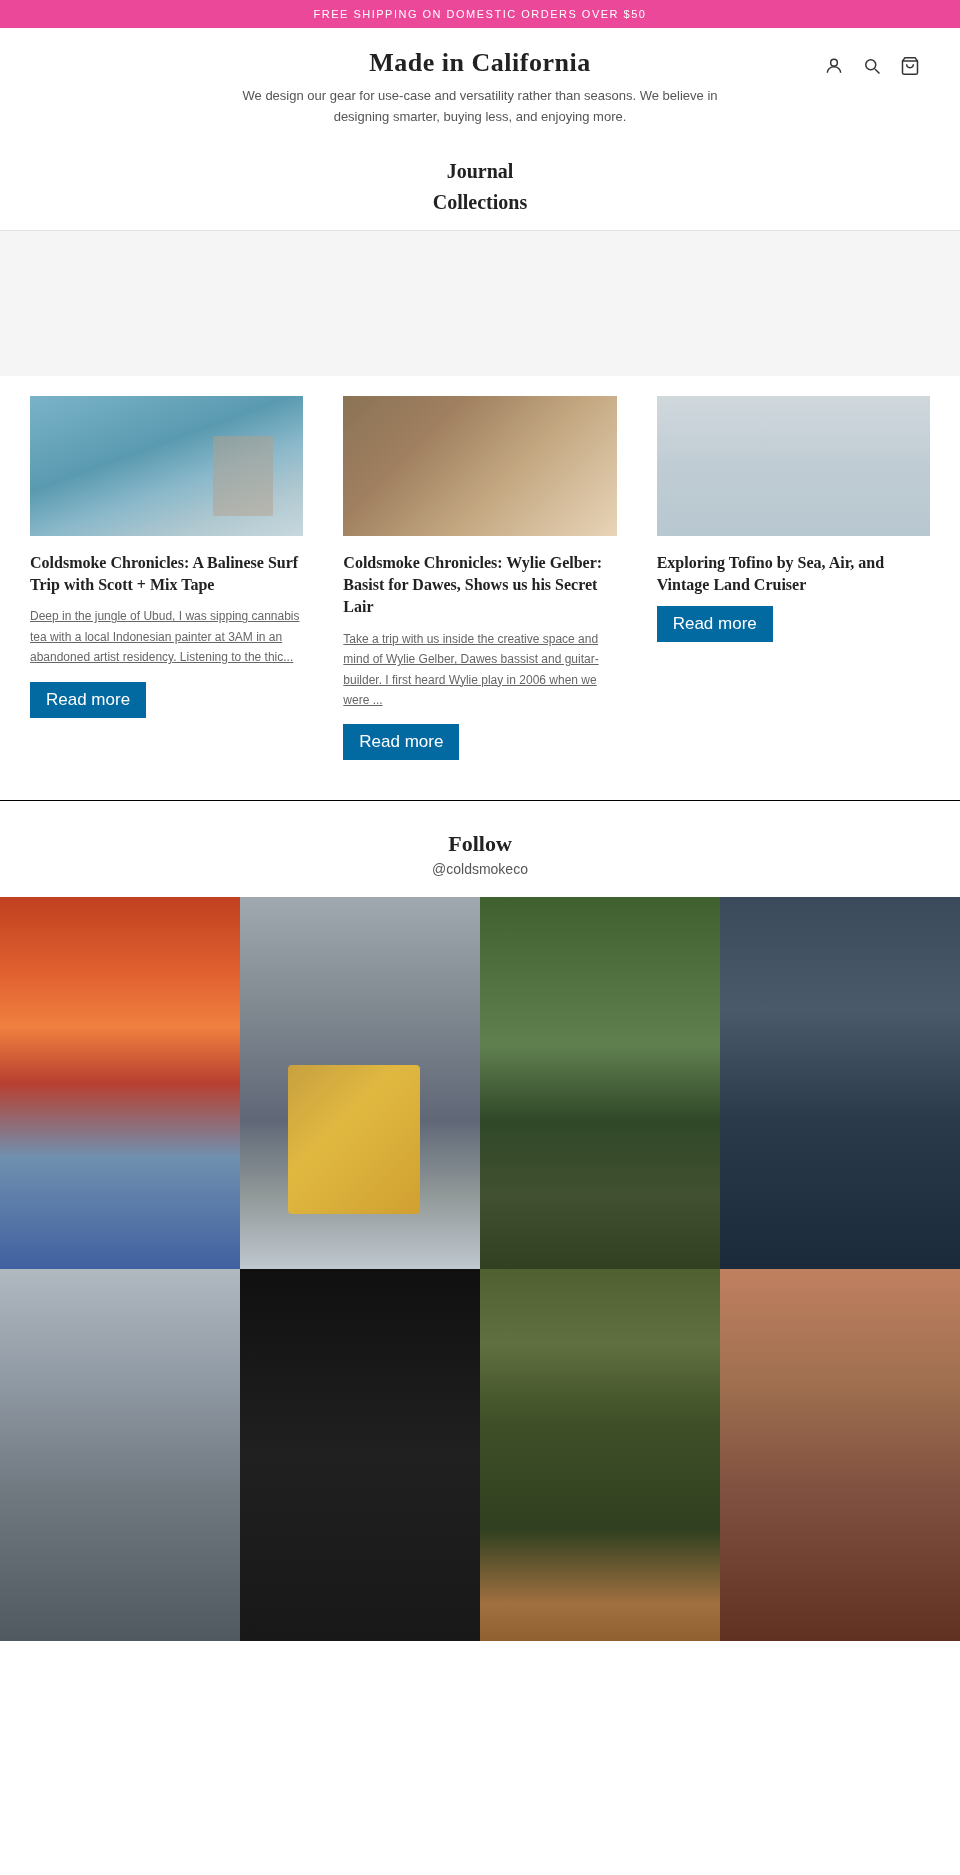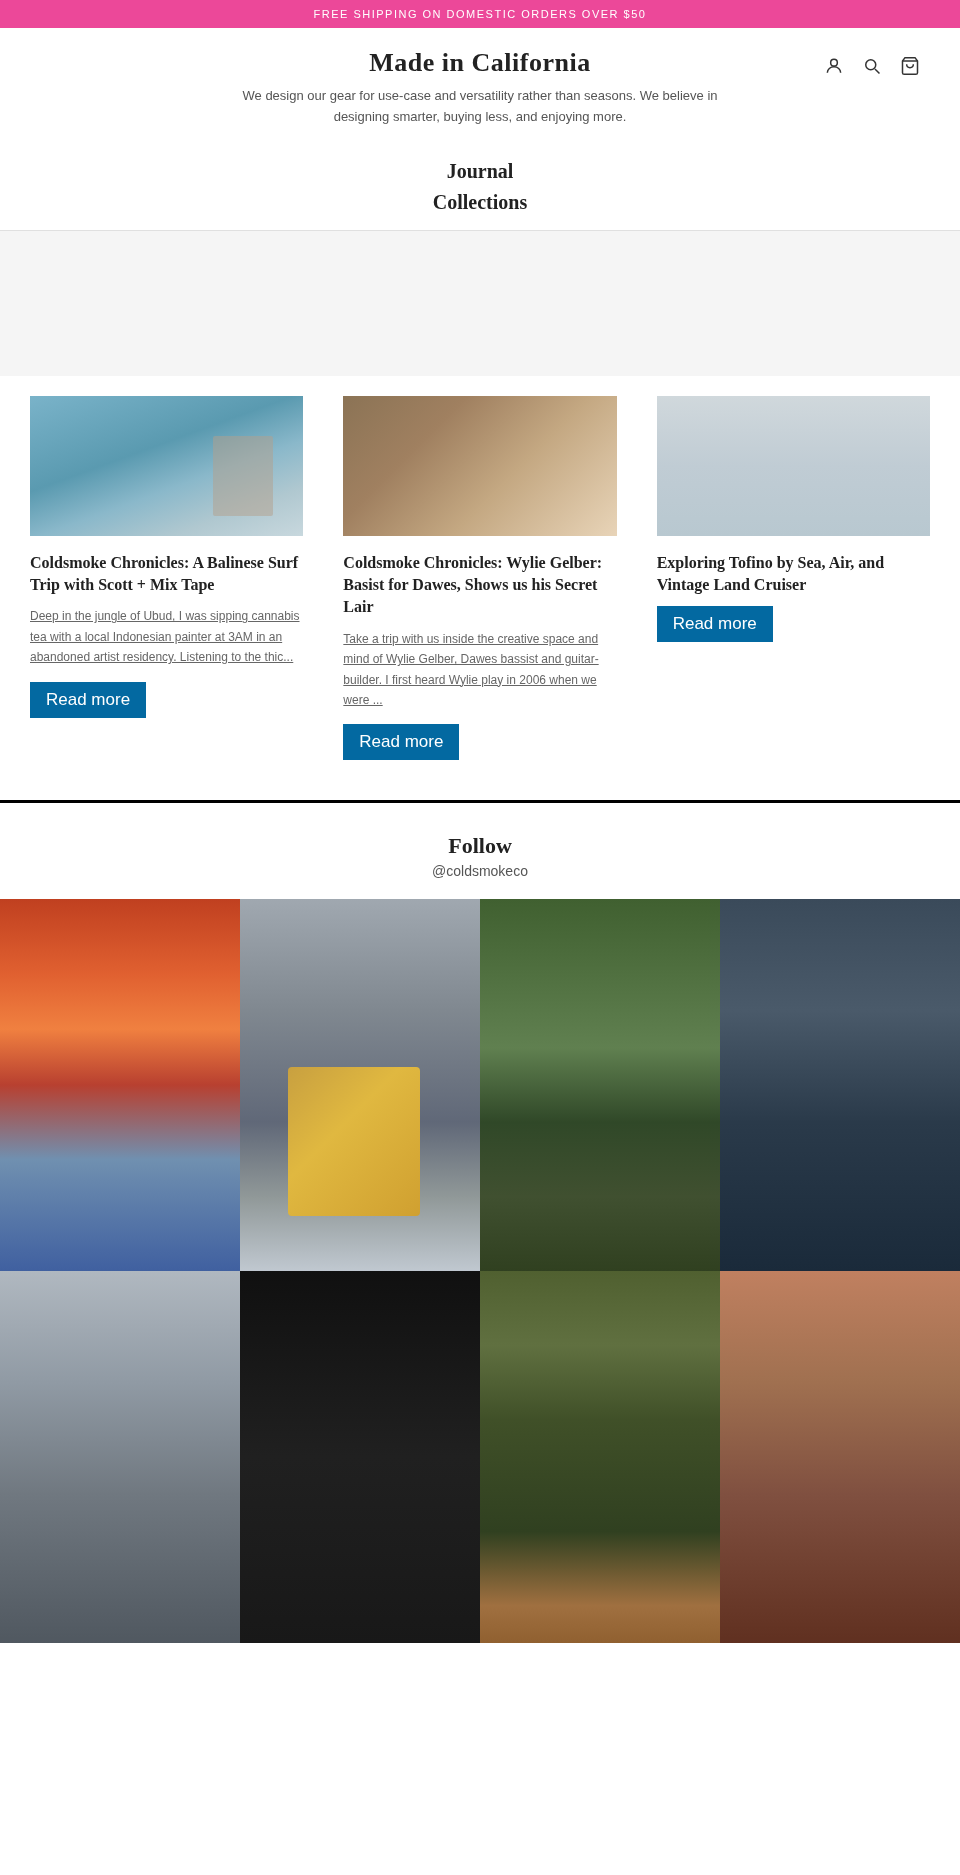--- a/index.html
+++ b/index.html
@@ -150,21 +150,21 @@
       cursor: pointer;
       border: none;
       font-family: Arial, sans-serif;
       text-decoration: none;
     }
 
     
     .follow-section {
       text-align: center;
       padding: 30px 0 20px;
-      border-top: 3px solid #000000;
+      border-top: 1px solid #000000;
     }
     .follow-title {
       font-size: 22px;
       font-weight: bold;
       margin-bottom: 4px;
     }
     .follow-handle {
       font-size: 14px;
       color: #555;
       font-family: Liberation Sans, sans-serif;

